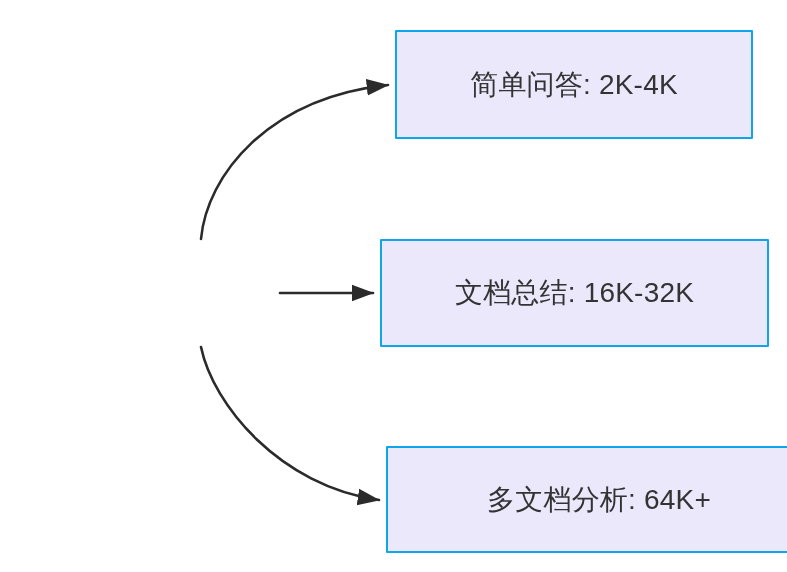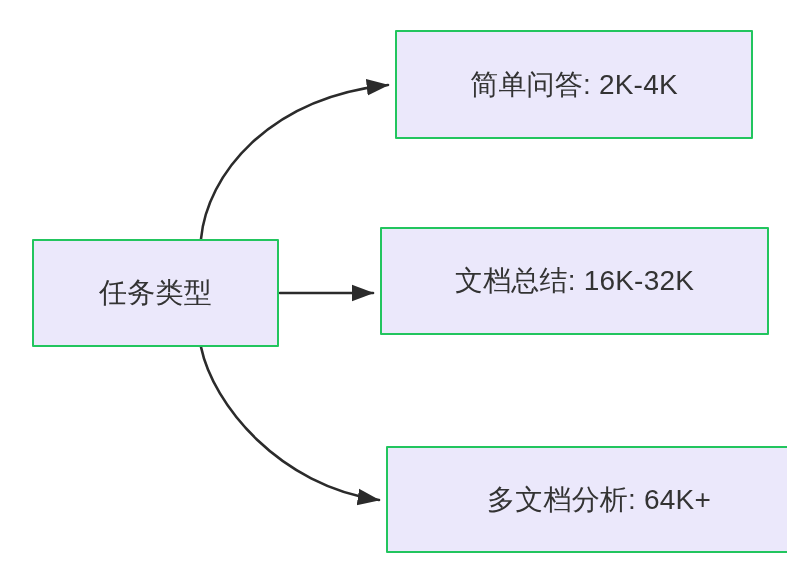--- a/index.html
+++ b/index.html
@@ -23,38 +23,38 @@
     left: 0;
     top: 0;
     width: 787px;
     height: 572px;
     pointer-events: none;
   }
   .node {
     position: absolute;
     box-sizing: border-box;
     background: #ebe8fb;
-    border: 2px solid #22c55e;
+    border: 2px solid #0ea5e9;
     border-radius: 1px;
     display: flex;
     align-items: center;
     justify-content: center;
     text-align: center;
   }
   .node-label {
     color: #333333;
     font-size: 28px;
     line-height: 1.2;
     letter-spacing: 0.2px;
     white-space: nowrap;
     font-weight: 400;
   }
   #node-root   { left: 32px;  top: 239px; width: 247px; height: 108px; }
   #node-simple { left: 395px; top: 30px;  width: 358px; height: 109px; }
-  #node-summary{ left: 380px; top: 227px; width: 389px; height: 108px; }
+  #node-summary{ left: 380px; top: 239px; width: 389px; height: 108px; }
   #node-multi  { left: 386px; top: 446px; width: 426px; height: 107px; }
 </style>
 </head>
 <body>
 
 <div id="diagram-canvas">
 
   <svg id="edge-layer" viewBox="0 0 787 572" width="787" height="572" xmlns="http://www.w3.org/2000/svg">
     <defs>
       <marker id="arrowhead" markerWidth="9" markerHeight="9" refX="8.2" refY="3.6" orient="auto" markerUnits="strokeWidth">
@@ -62,23 +62,20 @@
       </marker>
     </defs>
 
     <path d="M201,239 C207,175 268,98 388,85" fill="none" stroke="#2b2b2b" stroke-width="2.6" stroke-linecap="round" marker-end="url(#arrowhead)"></path>
 
     <path d="M280,293 L373,293" fill="none" stroke="#2b2b2b" stroke-width="2.6" stroke-linecap="round" marker-end="url(#arrowhead)"></path>
 
     <path d="M201,347 C213,405 280,486 379,500" fill="none" stroke="#2b2b2b" stroke-width="2.6" stroke-linecap="round" marker-end="url(#arrowhead)"></path>
   </svg>
 
-  <div class="node" id="node-root">
-    <span class="node-label">任务类型</span>
-  </div>
 
   <div class="node" id="node-simple">
     <span class="node-label">简单问答: 2K-4K</span>
   </div>
 
   <div class="node" id="node-summary">
     <span class="node-label">文档总结: 16K-32K</span>
   </div>
 
   <div class="node" id="node-multi">

